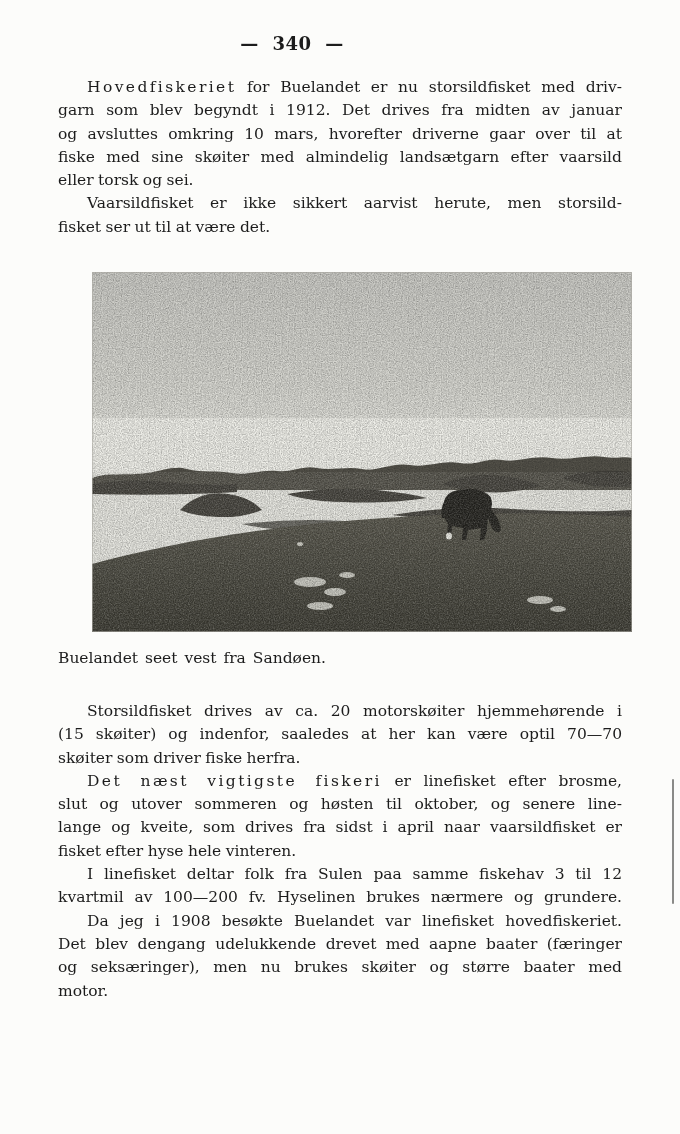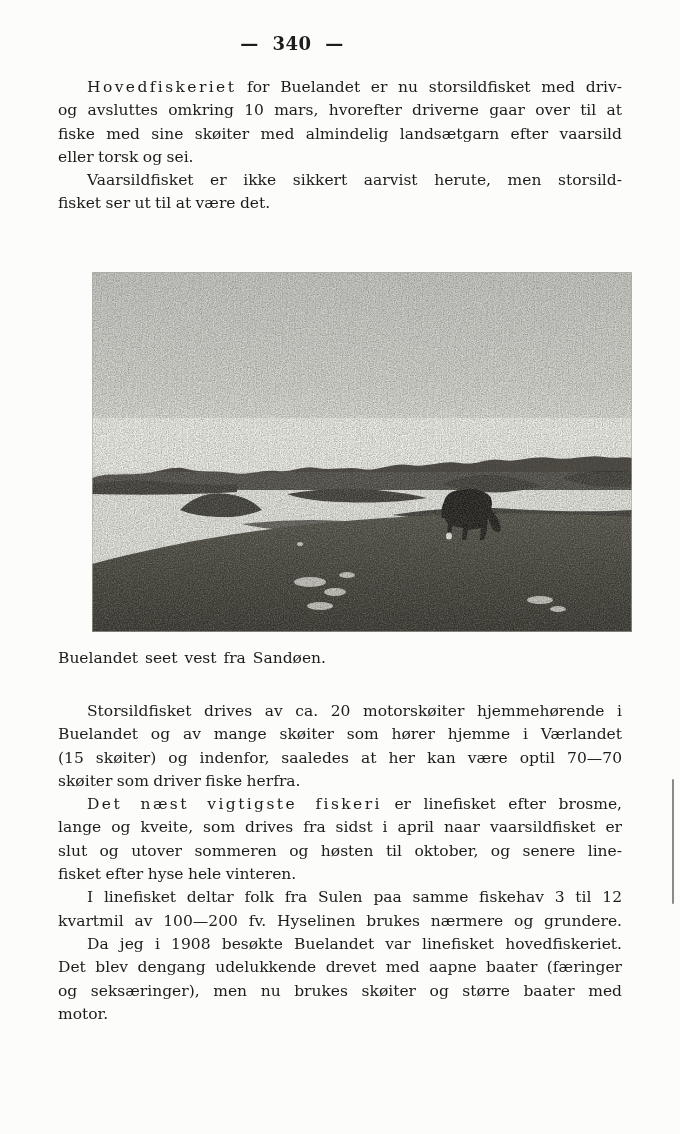--- a/index.html
+++ b/index.html
@@ -56,20 +56,21 @@
   }
 </style>
 </head>
 <body>
 
 <div class="page-number">— 340 —</div>
 
 <div class="textblock" id="upper-text">
   <div>
     <div class="ln ind"><span class="sp-wide">Hovedfiskeriet</span><span> for Buelandet er nu storsildfisket med driv-</span></div>
+    <div class="ln">garn som blev begyndt i 1912.  Det drives fra midten av januar</div>
     <div class="ln">og avsluttes omkring 10 mars, hvorefter driverne gaar over til at</div>
     <div class="ln">fiske med sine skøiter med almindelig landsætgarn efter vaarsild</div>
     <div class="ln end">eller torsk og sei.</div>
   </div>
   <div>
     <div class="ln ind">Vaarsildfisket er ikke sikkert aarvist herute, men storsild-</div>
     <div class="ln end">fisket ser ut til at være det.</div>
   </div>
 </div>
 
@@ -137,28 +138,27 @@
     <rect x="0" y="0" width="540" height="360" filter="url(#grainDark)" opacity="0.5"></rect>
     <rect x="0.5" y="0.5" width="539" height="359" fill="none" stroke="#aaa9a1" stroke-width="1" opacity="0.6"></rect>
   </svg>
 </figure>
 
 <div class="caption">Buelandet seet vest fra Sandøen.</div>
 
 <div class="textblock" id="lower-text">
   <div>
     <div class="ln ind">Storsildfisket drives av ca. 20 motorskøiter hjemmehørende i</div>
-    <div class="ln">Buelandet og av mange skøiter som hører hjemme i Værlandet</div>
     <div class="ln">(15 skøiter) og indenfor, saaledes at her kan være optil 70—70</div>
     <div class="ln end">skøiter som driver fiske herfra.</div>
   </div>
   <div>
     <div class="ln ind"><span class="sp-wide">Det næst vigtigste fiskeri</span><span> er linefisket efter brosme,</span></div>
+    <div class="ln">slut og utover sommeren og høsten til oktober, og senere line-</div>
     <div class="ln">lange og kveite, som drives fra sidst i april naar vaarsildfisket er</div>
-    <div class="ln">slut og utover sommeren og høsten til oktober, og senere line-</div>
     <div class="ln end">fisket efter hyse hele vinteren.</div>
   </div>
   <div>
     <div class="ln ind">I linefisket deltar folk fra Sulen paa samme fiskehav 3 til 12</div>
     <div class="ln">kvartmil av 100—200 fv.  Hyselinen brukes nærmere og grundere.</div>
   </div>
   <div>
     <div class="ln ind">Da jeg i 1908 besøkte Buelandet var linefisket hovedfiskeriet.</div>
     <div class="ln">Det blev dengang udelukkende drevet med aapne baater (færinger</div>
     <div class="ln">og seksæringer), men nu brukes skøiter og større baater med</div>

